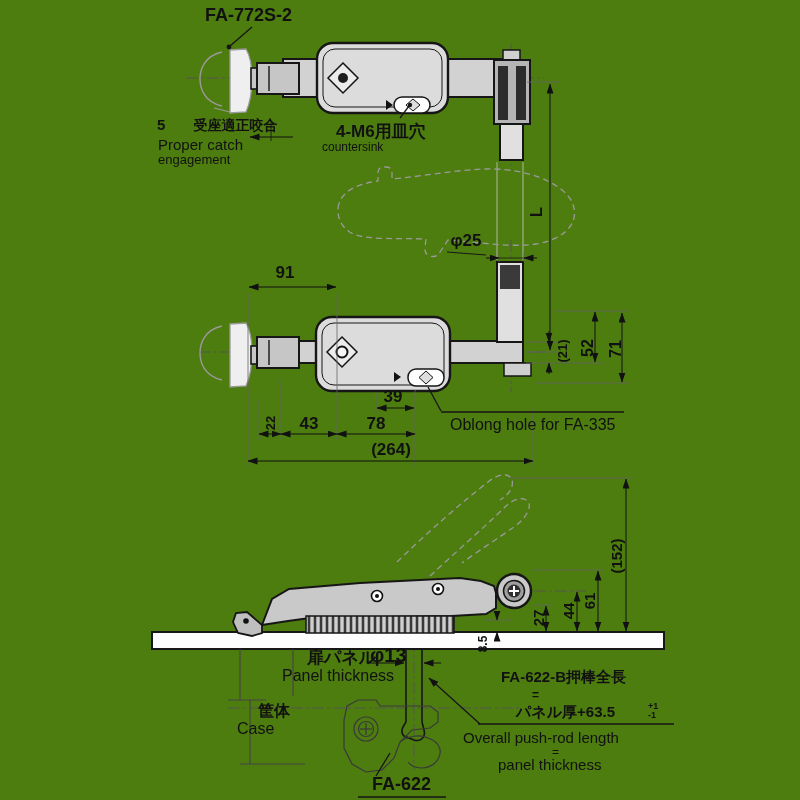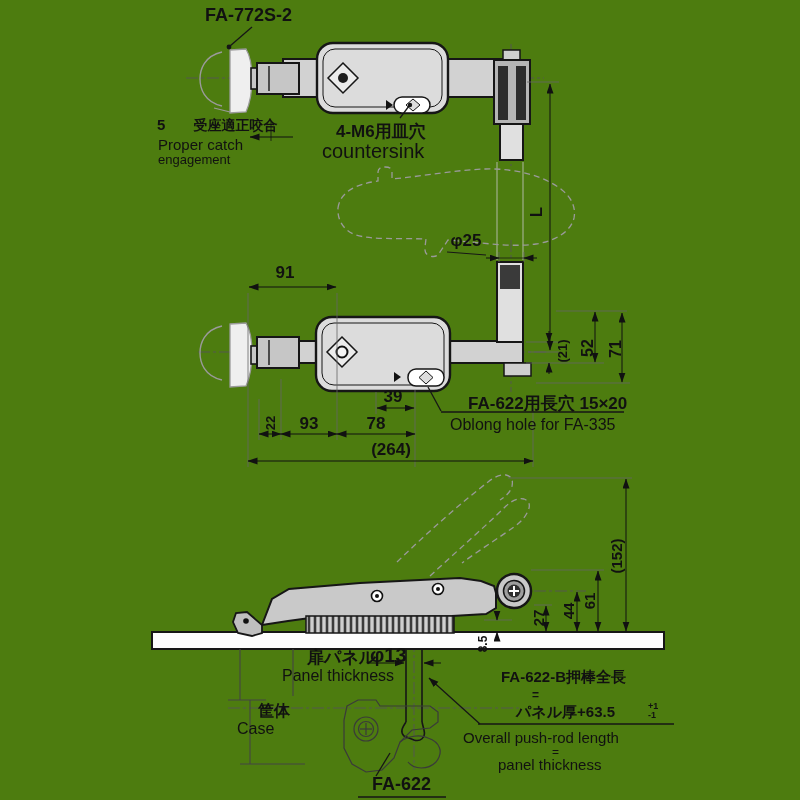--- a/index.html
+++ b/index.html
@@ -225,37 +225,36 @@
 <div class="txt b" style="left:205px;top:5px;font-size:18px;">FA-772S-2</div>
 
 <div class="txt" style="left:157px;top:116px;font-size:15px;">
   <span class="b">5</span>
   <span class="jp" style="font-size:14px;">受座適正咬合</span>
 </div>
 <div class="txt" style="left:158px;top:136px;font-size:15px;">Proper catch</div>
 <div class="txt" style="left:158px;top:152px;font-size:13px;">engagement</div>
 
 <div class="txt jp" style="left:312px;top:120px;font-size:17px;">4-M6用皿穴</div>
-<div class="txt" style="left:322px;top:140px;font-size:20px;">countersink</div>
+<div class="txt" style="left:322px;top:140px;font-size:12px;">countersink</div>
 
 <div class="txt dim ctr" style="left:285px;top:273px;">91</div>
 <div class="txt dim ctr" style="left:466px;top:241px;">φ25</div>
 <div class="txt dim rot" style="left:537px;top:212px;">L</div>
 
 <div class="txt b rot" style="left:562px;top:351px;font-size:13px;">(21)</div>
 <div class="txt b rot" style="left:588px;top:348px;font-size:16px;">52</div>
 <div class="txt b rot" style="left:616px;top:349px;font-size:16px;">71</div>
 
 <div class="txt dim ctr" style="left:393px;top:397px;">39</div>
 <div class="txt b rot" style="left:270px;top:423px;font-size:13px;">22</div>
-<div class="txt dim ctr" style="left:309px;top:424px;">93</div>
+<div class="txt dim ctr" style="left:309px;top:424px;">43</div>
 <div class="txt dim ctr" style="left:376px;top:424px;">78</div>
 <div class="txt dim ctr" style="left:391px;top:450px;">(264)</div>
 
-<div class="txt jp" style="left:444px;top:392px;font-size:17px;">FA-622用長穴 15×20</div>
 <div class="txt" style="left:450px;top:416px;font-size:16px;">Oblong hole for FA-335</div>
 
 <div class="txt b rot" style="left:616px;top:556px;font-size:15px;">(152)</div>
 <div class="txt b rot" style="left:589px;top:601px;font-size:15px;">61</div>
 <div class="txt b rot" style="left:568px;top:611px;font-size:15px;">44</div>
 <div class="txt b rot" style="left:538px;top:618px;font-size:15px;">27</div>
 <div class="txt b rot" style="left:483px;top:644px;font-size:12px;">8.5</div>
 
 <div class="txt jp" style="left:283px;top:646px;font-size:17px;">扉パネル</div>
 <div class="txt b" style="left:370px;top:644px;font-size:20px;">φ13</div>

